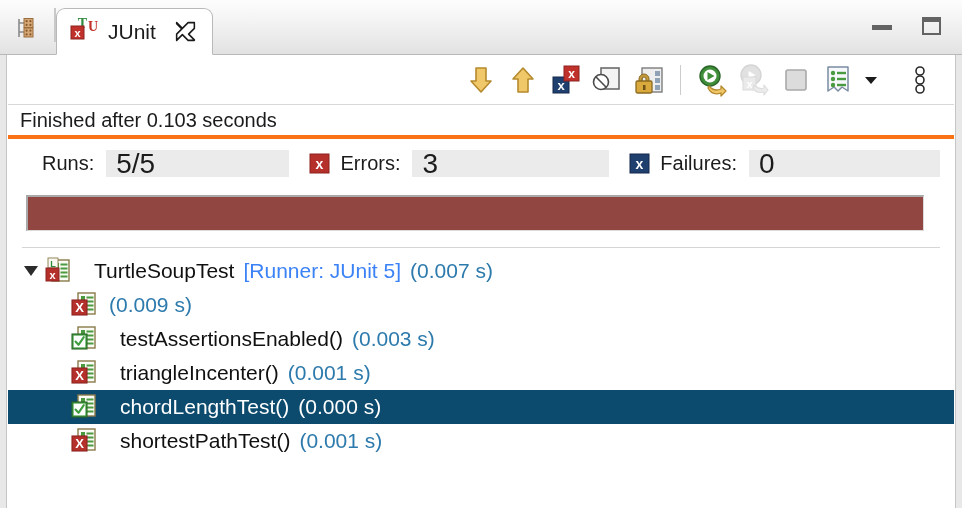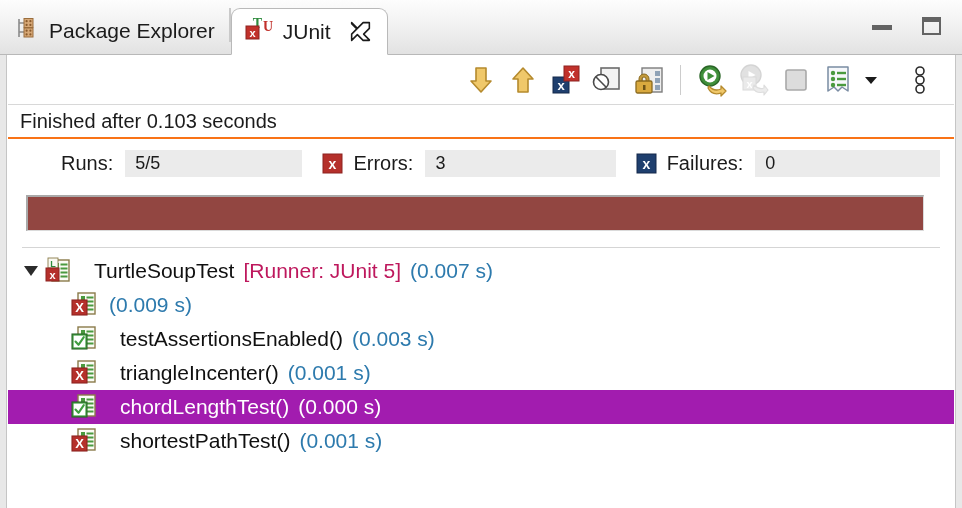--- a/index.html
+++ b/index.html
@@ -129,43 +129,43 @@
   }
 
   
   .statusline {
     height: 34px;
     display: flex;
     align-items: center;
     padding-left: 12px;
     font-size: 20px;
     color: #1b1b1b;
-    border-bottom: 2px solid #f97316;
+    border-bottom: 4px solid #f97316;
     box-sizing: border-box;
   }
 
   
   .counters {
     height: 48px;
     display: flex;
     align-items: center;
-    padding: 0 14px 0 53px;
+    padding: 0 14px 0 34px;
     box-sizing: border-box;
     font-size: 20px;
     color: #1b1b1b;
     gap: 0;
   }
   .counter-label { white-space: nowrap; }
   .counter-box {
     background: #ebebeb;
     height: 27px;
     line-height: 27px;
     padding-left: 10px;
     box-sizing: border-box;
-    font-size: 18px;
+    font-size: 28px;
     color: #1b1b1b;
     overflow: hidden;
     white-space: nowrap;
   }
   .cnt-runs-box  { width: 188px; margin-left: 12px; }
   .cnt-err-box   { width: 202px; margin-left: 12px; }
   .cnt-fail-box  { width: 196px; margin-left: 12px; }
   .counter-icon { margin-left: 20px; margin-right: 10px; display:flex; align-items:center; }
 
   
@@ -207,33 +207,33 @@
     height: 34px;
     display: flex;
     align-items: center;
     font-size: 21px;
     color: #101010;
     cursor: default;
     white-space: nowrap;
     padding-left: 10px;
     box-sizing: border-box;
   }
-  .trow.selected { background: #a21caf; color: #ffffff; }
+  .trow.selected { background: #0c4a6e; color: #ffffff; }
   .twist {
     width: 26px;
     display: flex;
     align-items: center;
     justify-content: center;
     flex: none;
   }
   .twist svg { display:block; }
   .tindent { width: 26px; flex: none; }
   .ticon { width: 30px; flex: none; display:flex; align-items:center; justify-content:center; }
   .tname { margin-left: 20px; }
-  .trunner { color: #be185d; margin-left: 9px; }
+  .trunner { color: #3b82f6; margin-left: 9px; }
   .ttime { color: #2d7aad; margin-left: 9px; }
   .trow.selected .trunner, .trow.selected .ttime { color: #ffffff; }
 
   
   .frame-left {
     position: absolute;
     left: 0; top: 55px;
     width: 7px; height: 453px;
     background: #e8e8e8;
     border-right: 1px solid #c5c5c5;
@@ -266,21 +266,20 @@
             <circle cx="14.4" cy="5.2" r="1.1" fill="#8a5a2b"></circle>
           <circle cx="10.6" cy="8.9" r="1.1" fill="#8a5a2b"></circle>
             <circle cx="14.4" cy="8.9" r="1.1" fill="#8a5a2b"></circle>
           <rect x="8" y="12" width="9" height="9" fill="#d7a877" stroke="#9a6d3c" stroke-width="1"></rect>
           <circle cx="10.6" cy="14.7" r="1.1" fill="#8a5a2b"></circle>
             <circle cx="14.4" cy="14.7" r="1.1" fill="#8a5a2b"></circle>
           <circle cx="10.6" cy="18.4" r="1.1" fill="#8a5a2b"></circle>
             <circle cx="14.4" cy="18.4" r="1.1" fill="#8a5a2b"></circle>
         </svg>
       </span>
-      <span class="tab-label">Package Explorer</span>
     </div>
 
     <div class="tab-divider"></div>
 
 
     <div class="tab-divider"></div>
 
     <div class="tab active">
       <span class="tab-icon">
         <svg width="30" height="26" viewBox="0 0 30 26">

